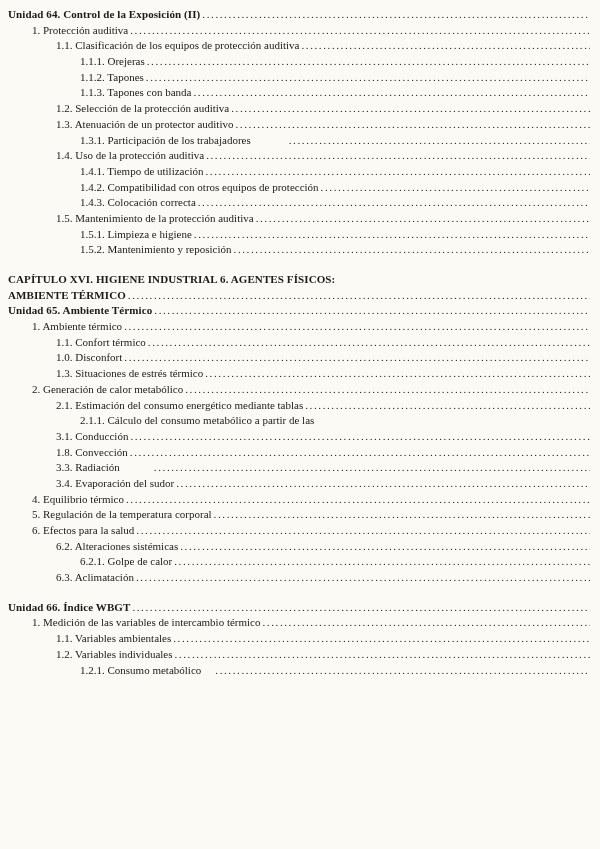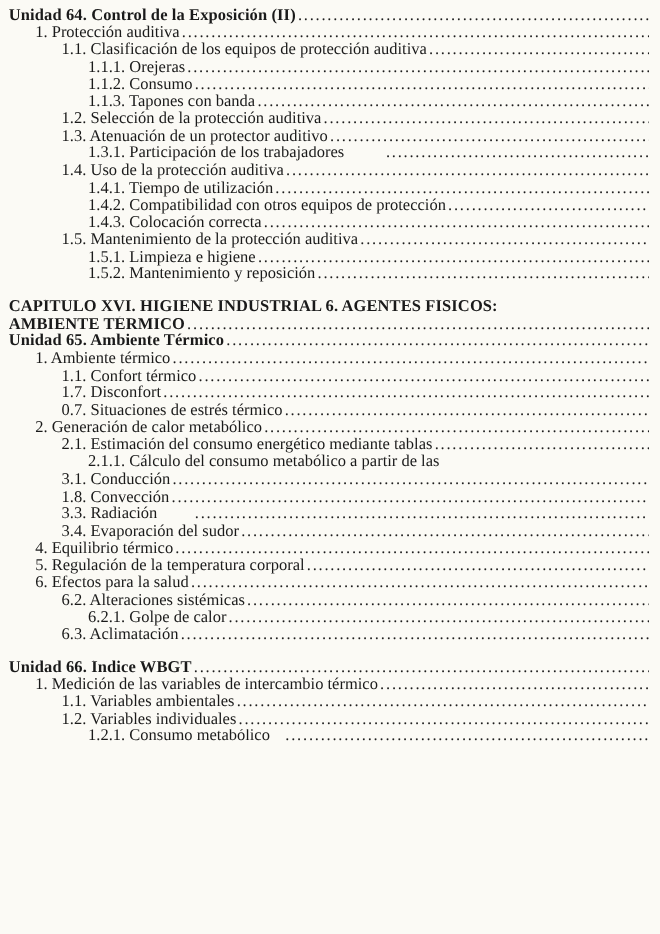--- a/index.html
+++ b/index.html
@@ -16,22 +16,22 @@
   }
   .page {
     box-sizing: border-box;
     width: 600px;
     height: 849px;
     padding: 7px 10px 0 8px;
     overflow: hidden;
   }
   .toc-row {
     display: flex;
-    align-items: flex-end;
-    font-size: 15px;
+    align-items: flex-start;
+    font-size: 11px;
     line-height: 15.7px;
     height: 15.7px;
     overflow: hidden;
   }
   .toc-row.bold {
     font-weight: bold;
     letter-spacing: 0.1px;
   }
   .toc-row.gap {
     margin-top: 14px;
@@ -69,21 +69,21 @@
   </div>
       <div class="toc-row" style="padding-left: 48px;">
     <span class="toc-text">1.1. Clasificación de los equipos de protección auditiva</span>
     <span class="dot-leader"></span>
   </div>
       <div class="toc-row" style="padding-left: 72px;">
     <span class="toc-text">1.1.1. Orejeras</span>
     <span class="dot-leader"></span>
   </div>
       <div class="toc-row" style="padding-left: 72px;">
-    <span class="toc-text">1.1.2. Consumo</span>
+    <span class="toc-text">1.1.2. Tapones</span>
     <span class="dot-leader"></span>
   </div>
       <div class="toc-row" style="padding-left: 72px;">
     <span class="toc-text">1.1.3. Tapones con banda</span>
     <span class="dot-leader"></span>
   </div>
       <div class="toc-row" style="padding-left: 48px;">
     <span class="toc-text">1.2. Selección de la protección auditiva</span>
     <span class="dot-leader"></span>
   </div>
@@ -137,25 +137,25 @@
   </div>
       <div class="toc-row" style="padding-left: 24px;">
     <span class="toc-text">1. Ambiente térmico</span>
     <span class="dot-leader"></span>
   </div>
       <div class="toc-row" style="padding-left: 48px;">
     <span class="toc-text">1.1. Confort térmico</span>
     <span class="dot-leader"></span>
   </div>
       <div class="toc-row" style="padding-left: 48px;">
-    <span class="toc-text">1.7. Disconfort</span>
-    <span class="dot-leader"></span>
-  </div>
-      <div class="toc-row" style="padding-left: 48px;">
-    <span class="toc-text">0.7. Situaciones de estrés térmico</span>
+    <span class="toc-text">1.0. Disconfort</span>
+    <span class="dot-leader"></span>
+  </div>
+      <div class="toc-row" style="padding-left: 48px;">
+    <span class="toc-text">1.3. Situaciones de estrés térmico</span>
     <span class="dot-leader"></span>
   </div>
       <div class="toc-row" style="padding-left: 24px;">
     <span class="toc-text">2. Generación de calor metabólico</span>
     <span class="dot-leader"></span>
   </div>
       <div class="toc-row" style="padding-left: 48px;">
     <span class="toc-text">2.1. Estimación del consumo energético mediante tablas</span>
     <span class="dot-leader"></span>
   </div>

